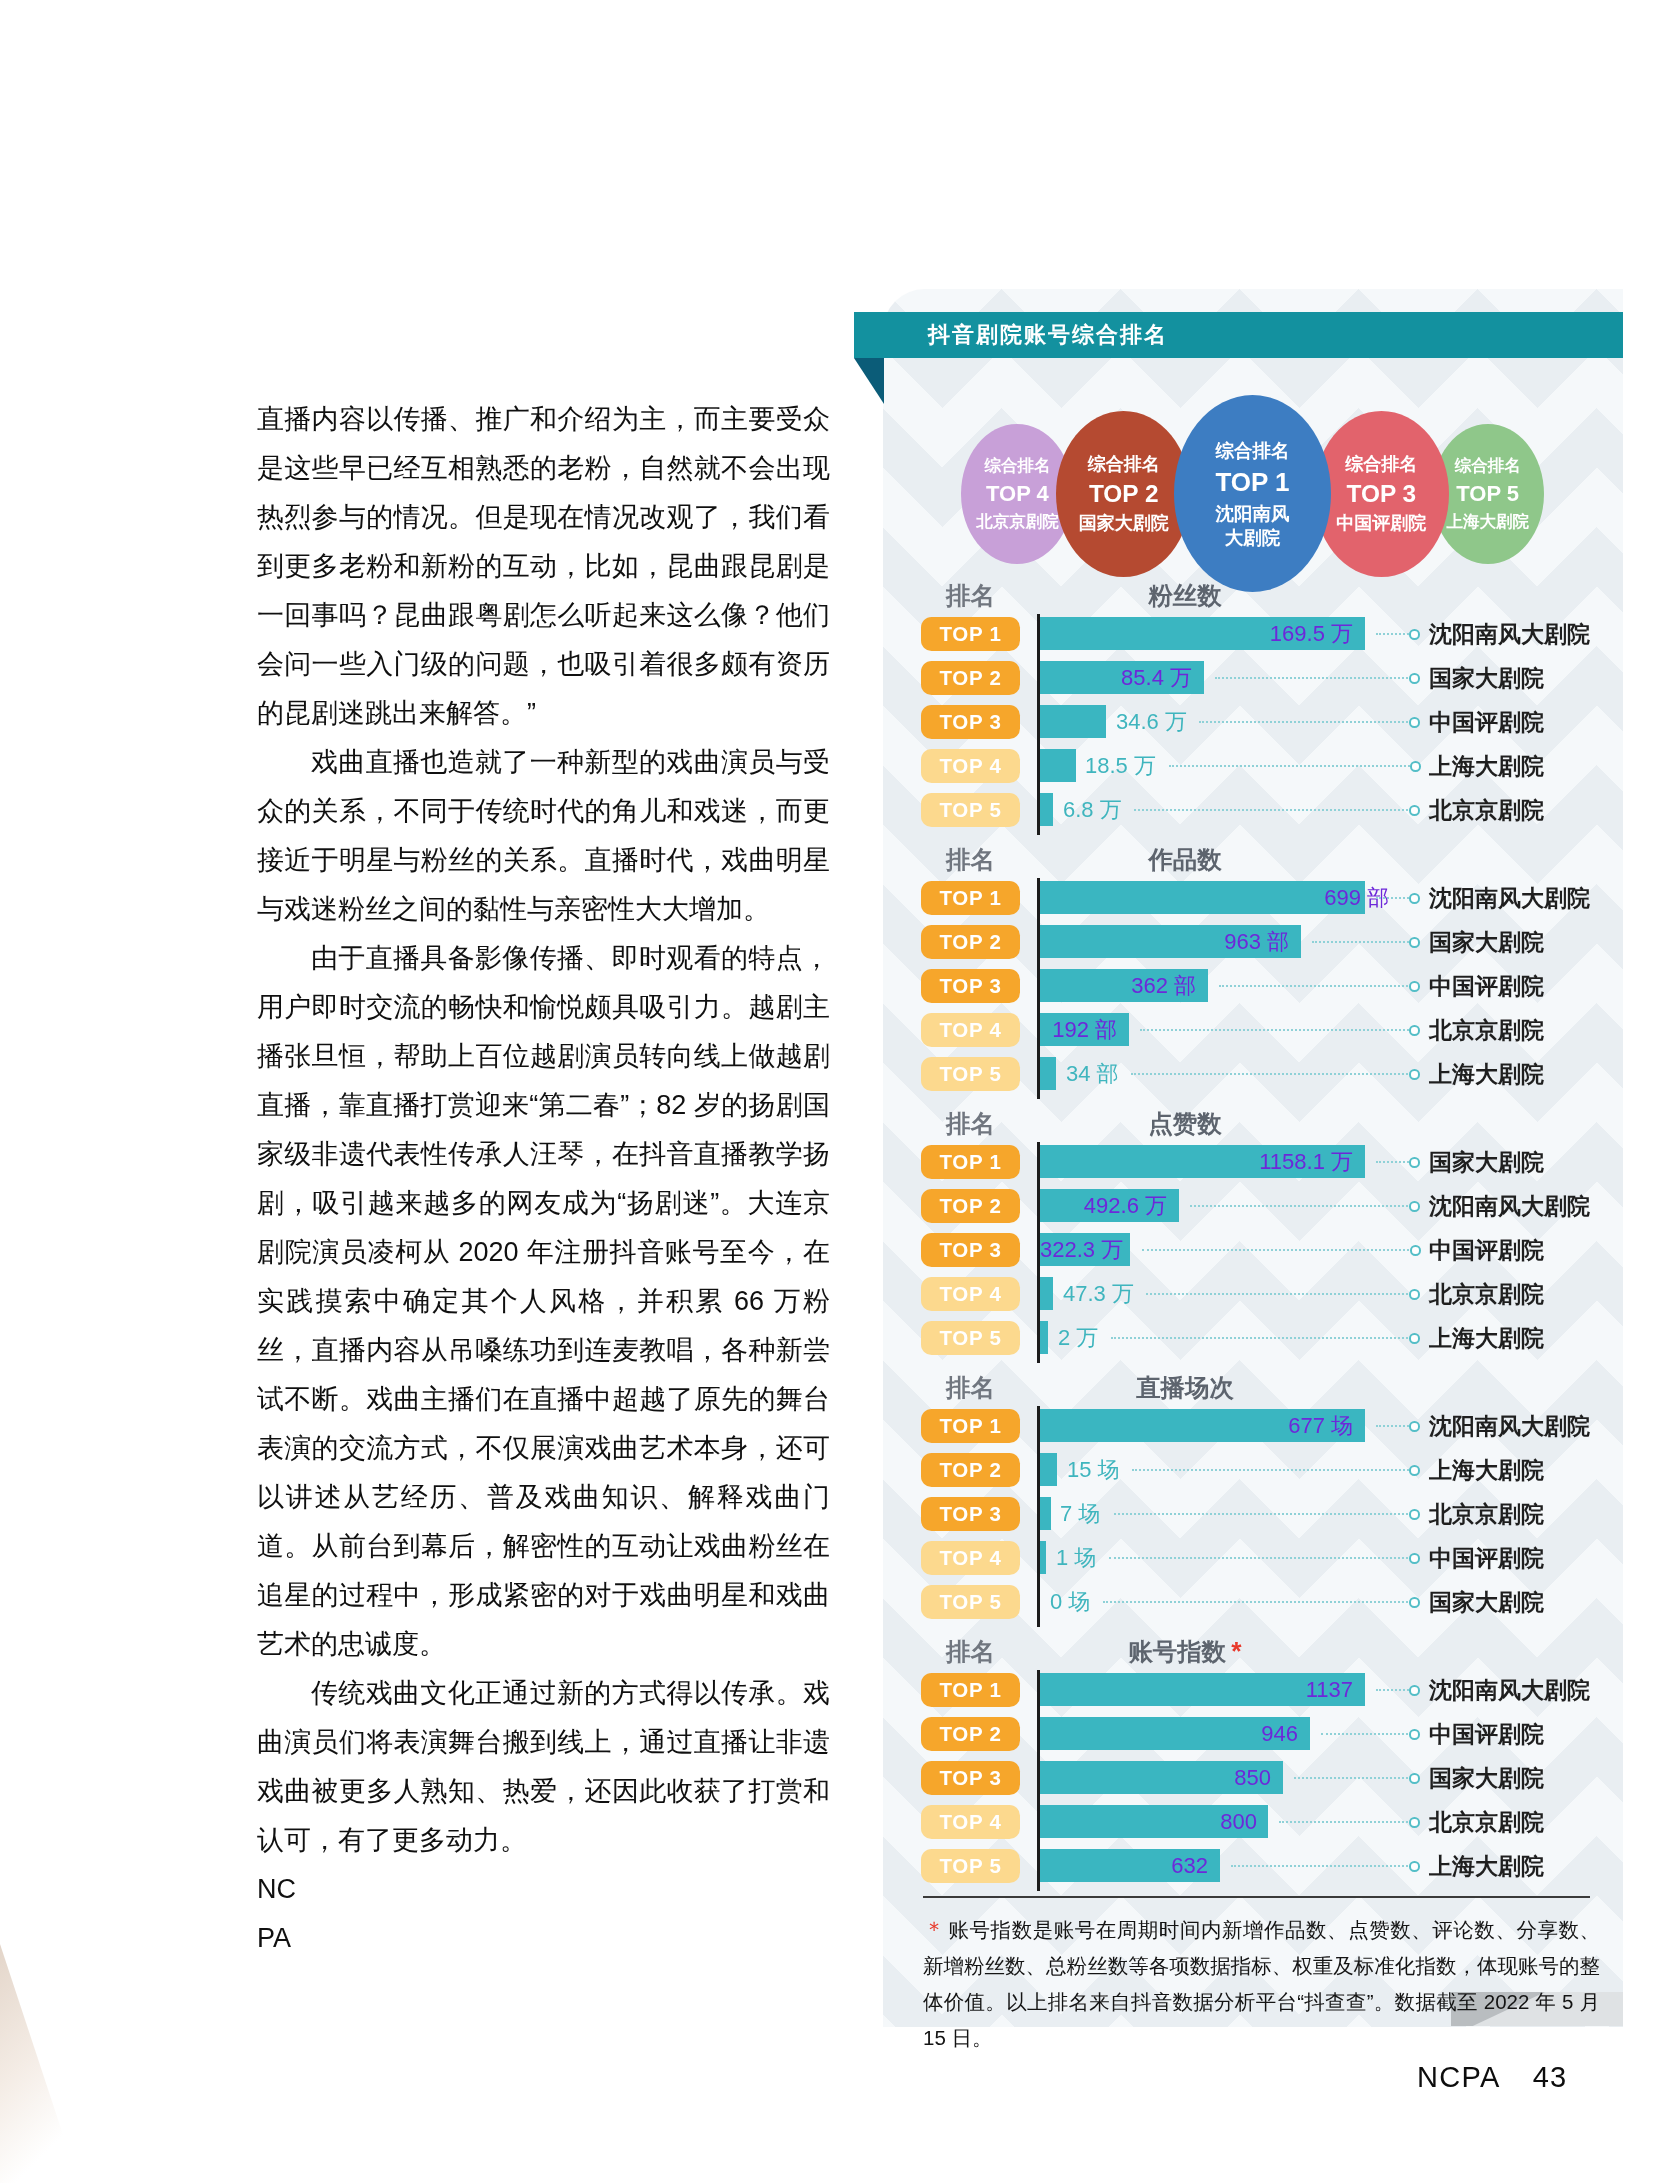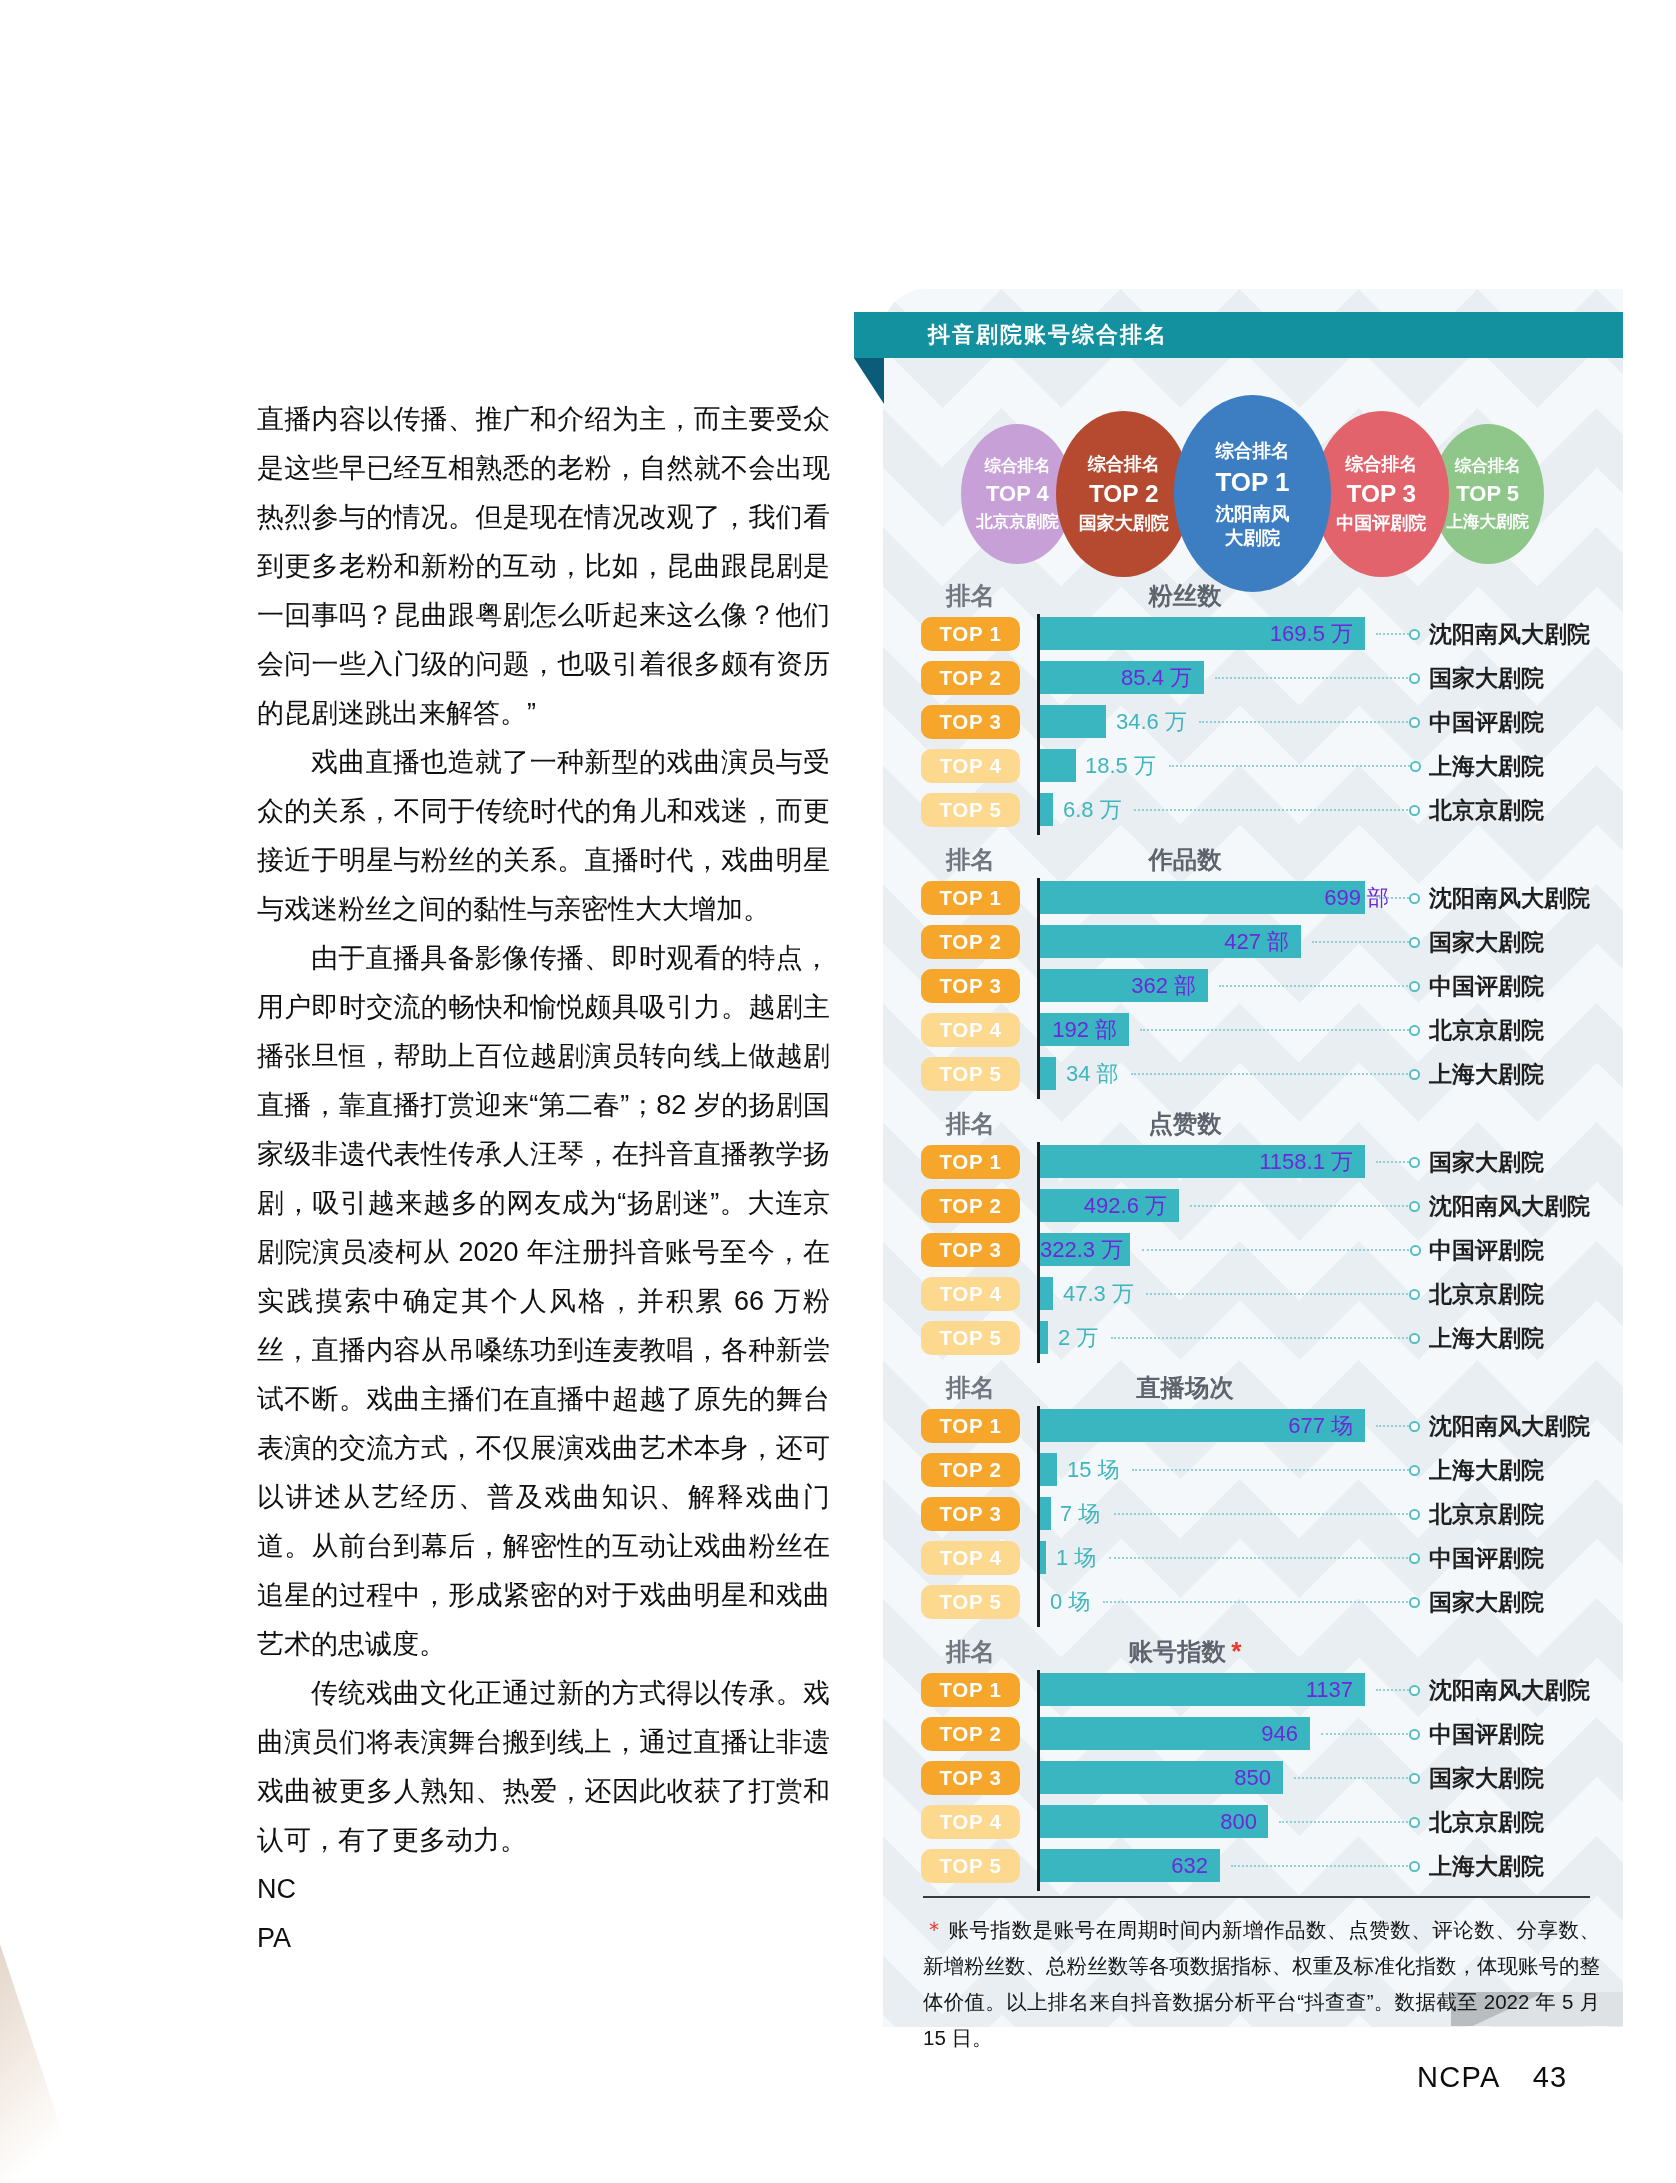--- a/index.html
+++ b/index.html
@@ -248,21 +248,21 @@
           <div class="bar-row">
     <div class="badge b-strong">TOP 1</div>
     <div class="bar" style="width: 325px;"></div>
     <span class="val v-in" style="left: 135px; width: 313px; padding-left: 20px;">699 部</span>
     <div class="leader" style="left: 455px; width: 36px;"></div>
     <div class="tname">沈阳南风大剧院</div>
   </div>
           <div class="bar-row">
     <div class="badge b-strong">TOP 2</div>
     <div class="bar" style="width: 261px;"></div>
-    <span class="val v-in" style="left: 119px; width: 249px;">427 部</span>
+    <span class="val v-in" style="left: 119px; width: 249px;">963 部</span>
     <div class="leader" style="left: 391px; width: 100px;"></div>
     <div class="tname">国家大剧院</div>
   </div>
           <div class="bar-row">
     <div class="badge b-strong">TOP 3</div>
     <div class="bar" style="width: 168px;"></div>
     <span class="val v-in" style="left: 119px; width: 156px;">362 部</span>
     <div class="leader" style="left: 298px; width: 193px;"></div>
     <div class="tname">中国评剧院</div>
   </div>

